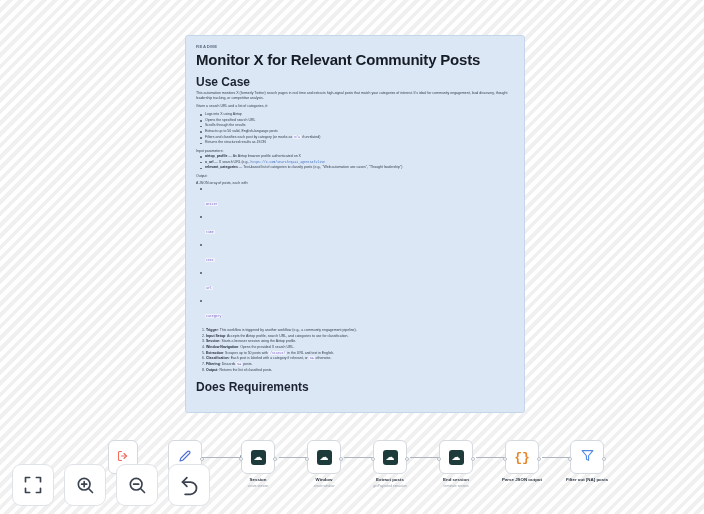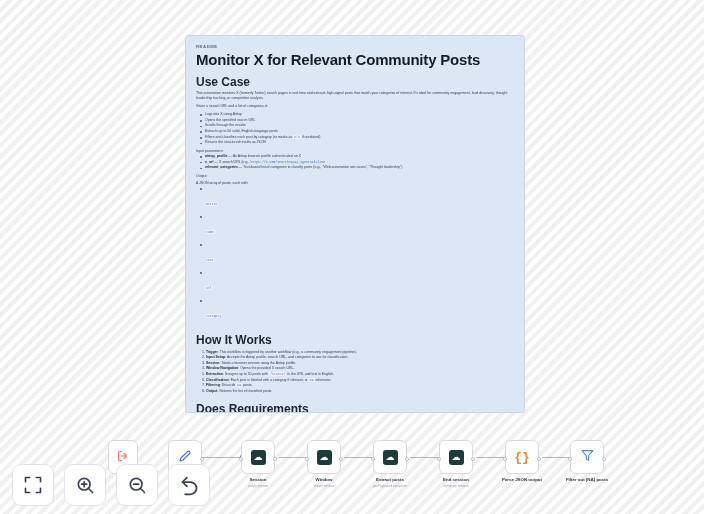--- a/index.html
+++ b/index.html
@@ -236,21 +236,20 @@
   <div class="sub-label">Output:</div>
   <div class="sub-label">A JSON array of posts, each with:</div>
   <ul class="code-list" id="output-fields">
       <li><code class="inl">writer</code></li>
       <li><code class="inl">time</code></li>
       <li><code class="inl">text</code></li>
       <li><code class="inl">url</code></li>
       <li><code class="inl">category</code></li>
     </ul>
 
-  <div class="h2">How It Works</div>
   <ol class="num" id="how-steps">
       <li><span class="bold">Trigger</span>: This workflow is triggered by another workflow (e.g., a community engagement pipeline).</li>
       <li><span class="bold">Input Setup</span>: Accepts the Airtop profile, search URL, and categories to use for classification.</li>
       <li><span class="bold">Session</span>: Starts a browser session using the Airtop profile.</li>
       <li><span class="bold">Window Navigation</span>: Opens the provided X search URL.</li>
       <li><span class="bold">Extraction</span>: Scrapes up to 50 posts with <code class="inl">/status/</code> in the URL and text in English.</li>
       <li><span class="bold">Classification</span>: Each post is labeled with a category if relevant, or <code class="inl">NA</code> otherwise.</li>
       <li><span class="bold">Filtering</span>: Discards <code class="inl">NA</code> posts.</li>
       <li><span class="bold">Output</span>: Returns the list of classified posts.</li>
     </ol>

